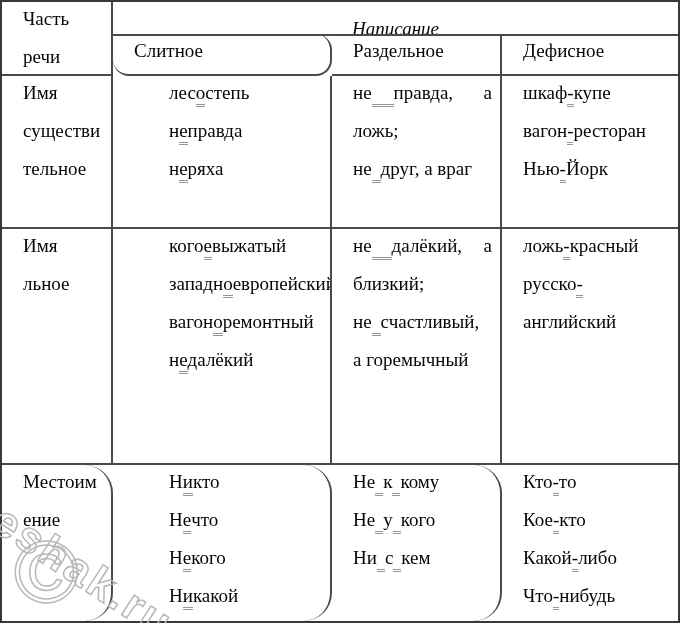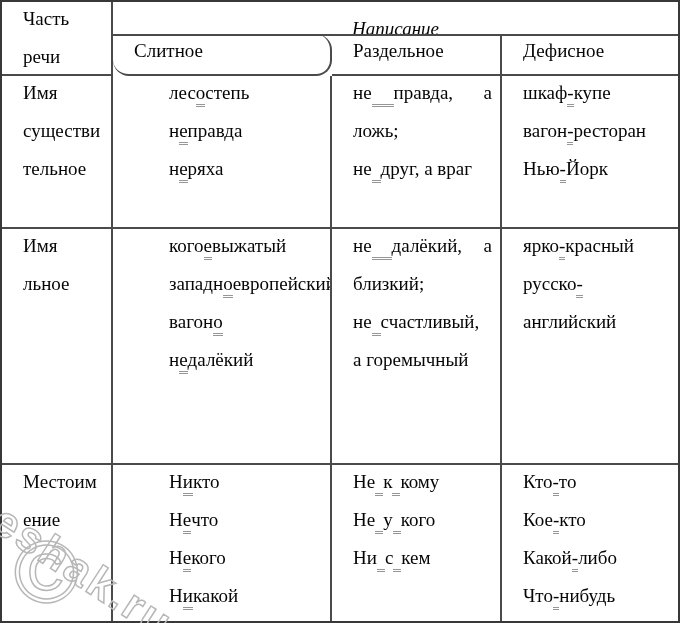--- a/index.html
+++ b/index.html
@@ -27,21 +27,21 @@
     padding:6px 8px 0 9px;
     overflow:hidden;
   }
   .last-col{border-right:none;}
   .last-row{border-bottom:none;}
   .c-pos-head{grid-column:1;grid-row:1/3;}
   .c-nap{grid-column:2/5;grid-row:1;display:flex;align-items:flex-start;justify-content:center;padding:16px;font-style:italic;}
   .c-h2-1{grid-column:2;grid-row:2;border-radius:16px;}
   .c-h2-2{grid-column:3;grid-row:2;}
   .c-h2-3{grid-column:4;grid-row:2;}
-  .r1{grid-row:3;} .r2{grid-row:4;} .r3{grid-row:5;}
+  .r1{grid-row:3;} .r2{grid-row:4;} .r3{grid-row:5;border-radius:28px;}
   .col1{grid-column:1;} .col2{grid-column:2;padding-left:44px;} .col3{grid-column:3;} .col4{grid-column:4;}
   .line{
     height:38px;
     display:flex;
     align-items:baseline;
     white-space:pre;
     margin-left:12px;
   }
   .u{border-bottom:3px double #969696;}
   .seg-gap{display:inline-block;overflow:hidden;}
@@ -108,31 +108,31 @@
         <div class="line"><span>Нью</span><span class="u">-</span><span>Йорк</span></div>
       </div>
 
     <div class="cell r2 col1">
         <div class="line"><span>Имя</span></div>
         <div class="line"><span>льное</span></div>
       </div>
     <div class="cell r2 col2">
         <div class="line"><span>кого</span><span class="u">е</span><span>выжатый</span></div>
         <div class="line"><span>западн</span><span class="u">о</span><span>европейский</span></div>
-        <div class="line"><span>вагон</span><span class="u">о</span></div>
+        <div class="line"><span>вагон</span><span class="u">о</span><span>ремонтный</span></div>
         <div class="line"><span>н</span><span class="u">е</span><span>далёкий</span></div>
       </div>
     <div class="cell r2 col3">
         <div class="line"><span>не</span><span class="u seg-gap" style="width: 20px;">&nbsp;</span><span>далёкий,</span><span class="fill"></span><span>а</span></div>
         <div class="line"><span>близкий;</span></div>
         <div class="line"><span>не</span><span class="u seg-gap" style="width: 9px;">&nbsp;</span><span>счастливый,</span></div>
         <div class="line"><span>а горемычный</span></div>
       </div>
     <div class="cell r2 col4 last-col">
-        <div class="line"><span>ярко</span><span class="u">-</span><span>красный</span></div>
+        <div class="line"><span>ложь</span><span class="u">-</span><span>красный</span></div>
         <div class="line"><span>русско</span><span class="u">-</span></div>
         <div class="line"><span>английский</span></div>
       </div>
 
     <div class="cell r3 col1 last-row">
         <div class="line"><span>Местоим</span></div>
         <div class="line"><span>ение</span></div>
       </div>
     <div class="cell r3 col2 last-row">
         <div class="line"><span>Н</span><span class="u">и</span><span>кто</span></div>

